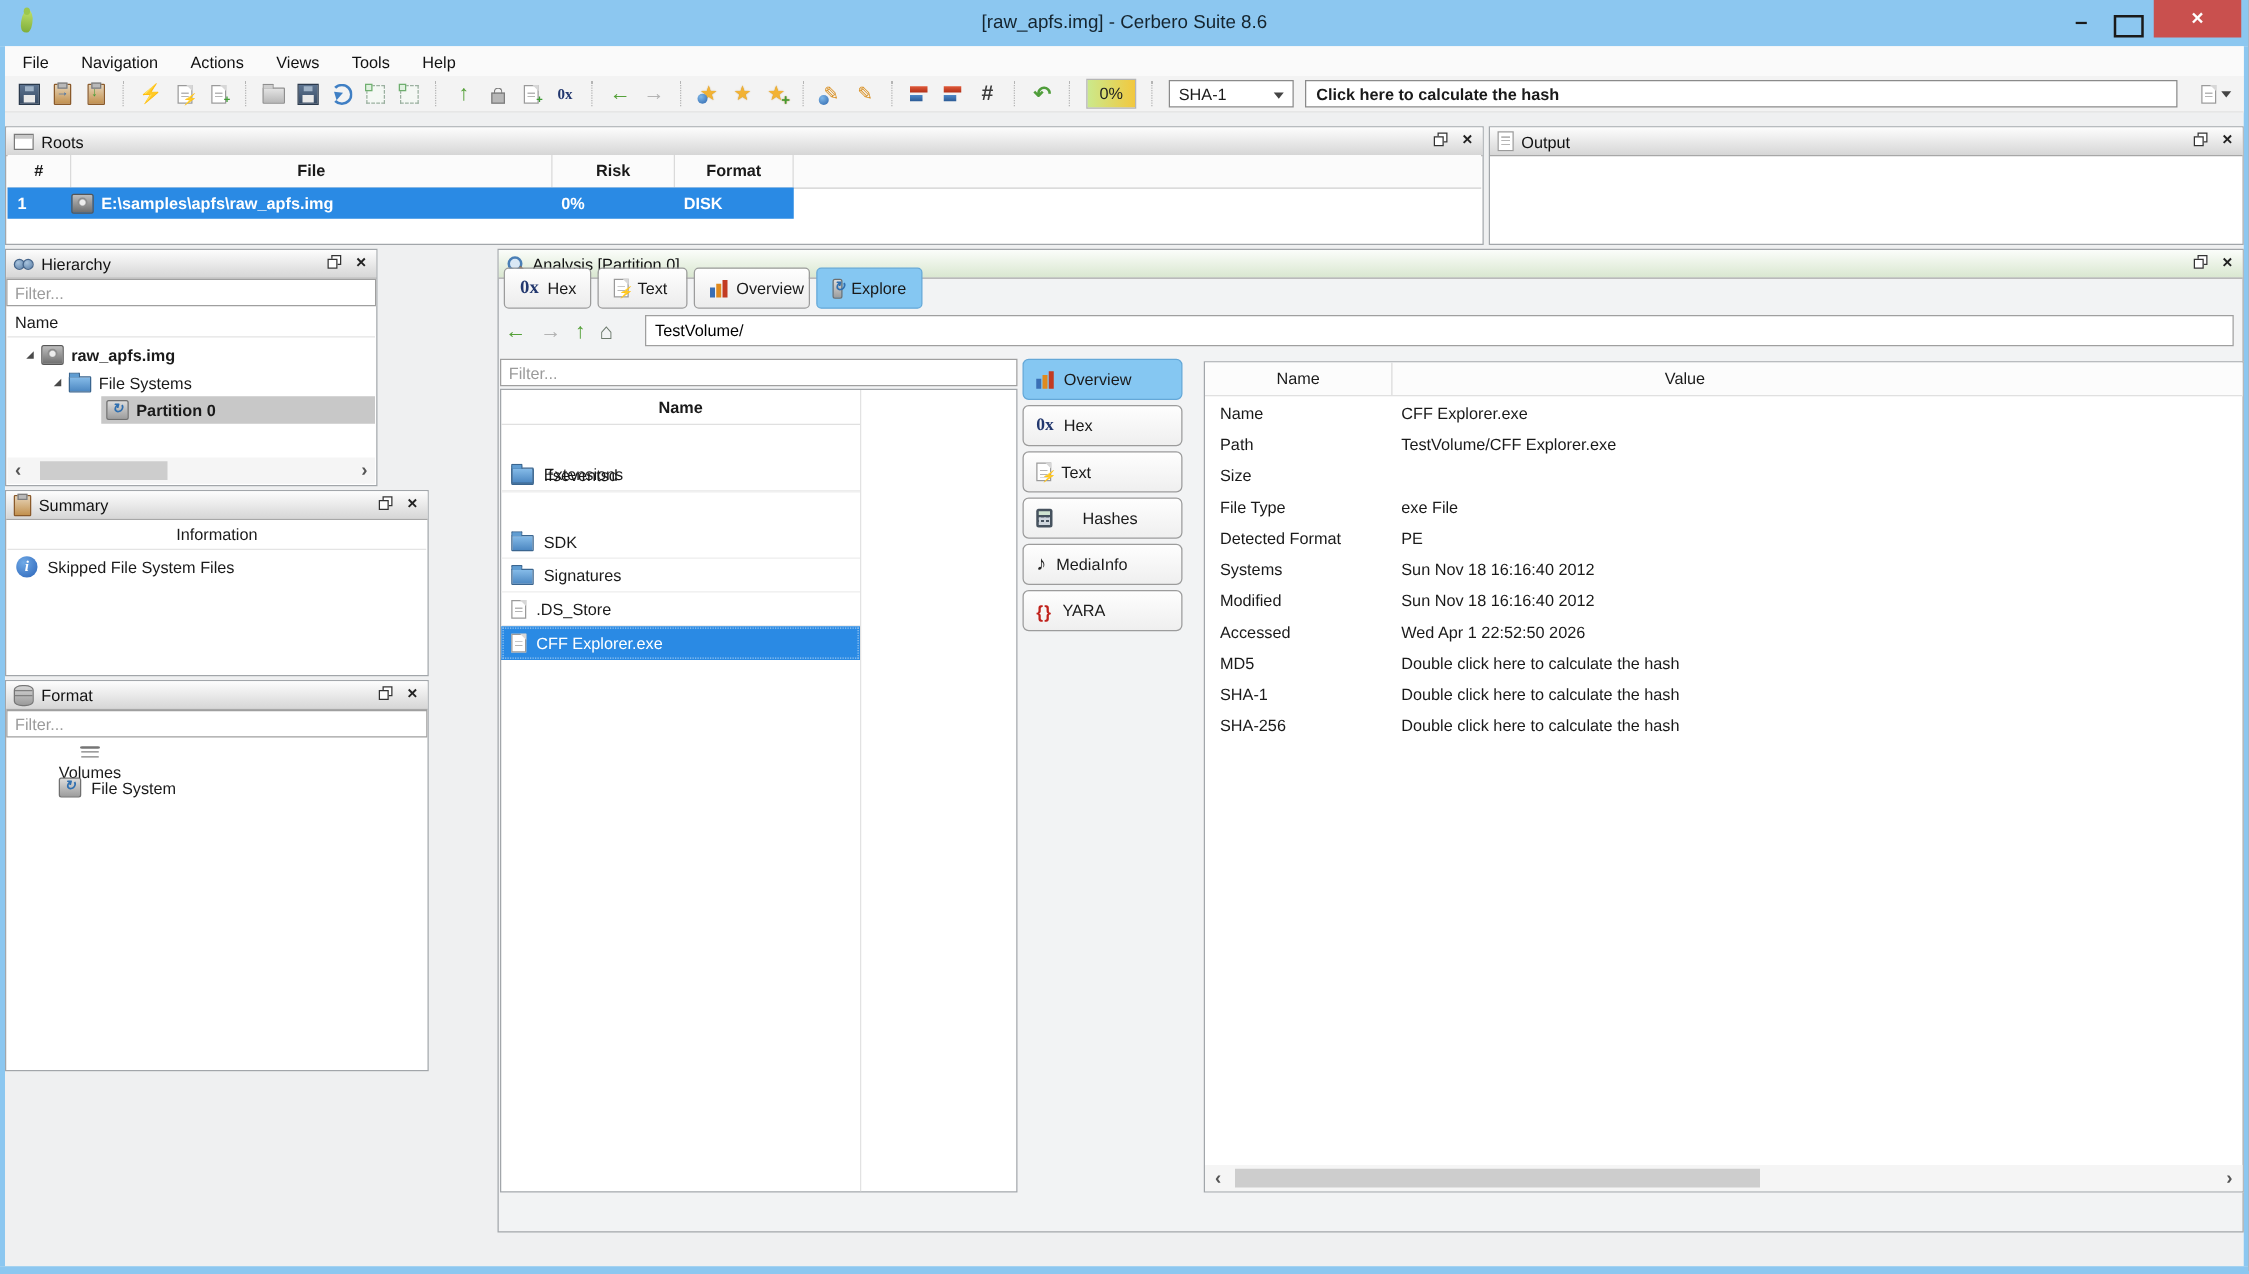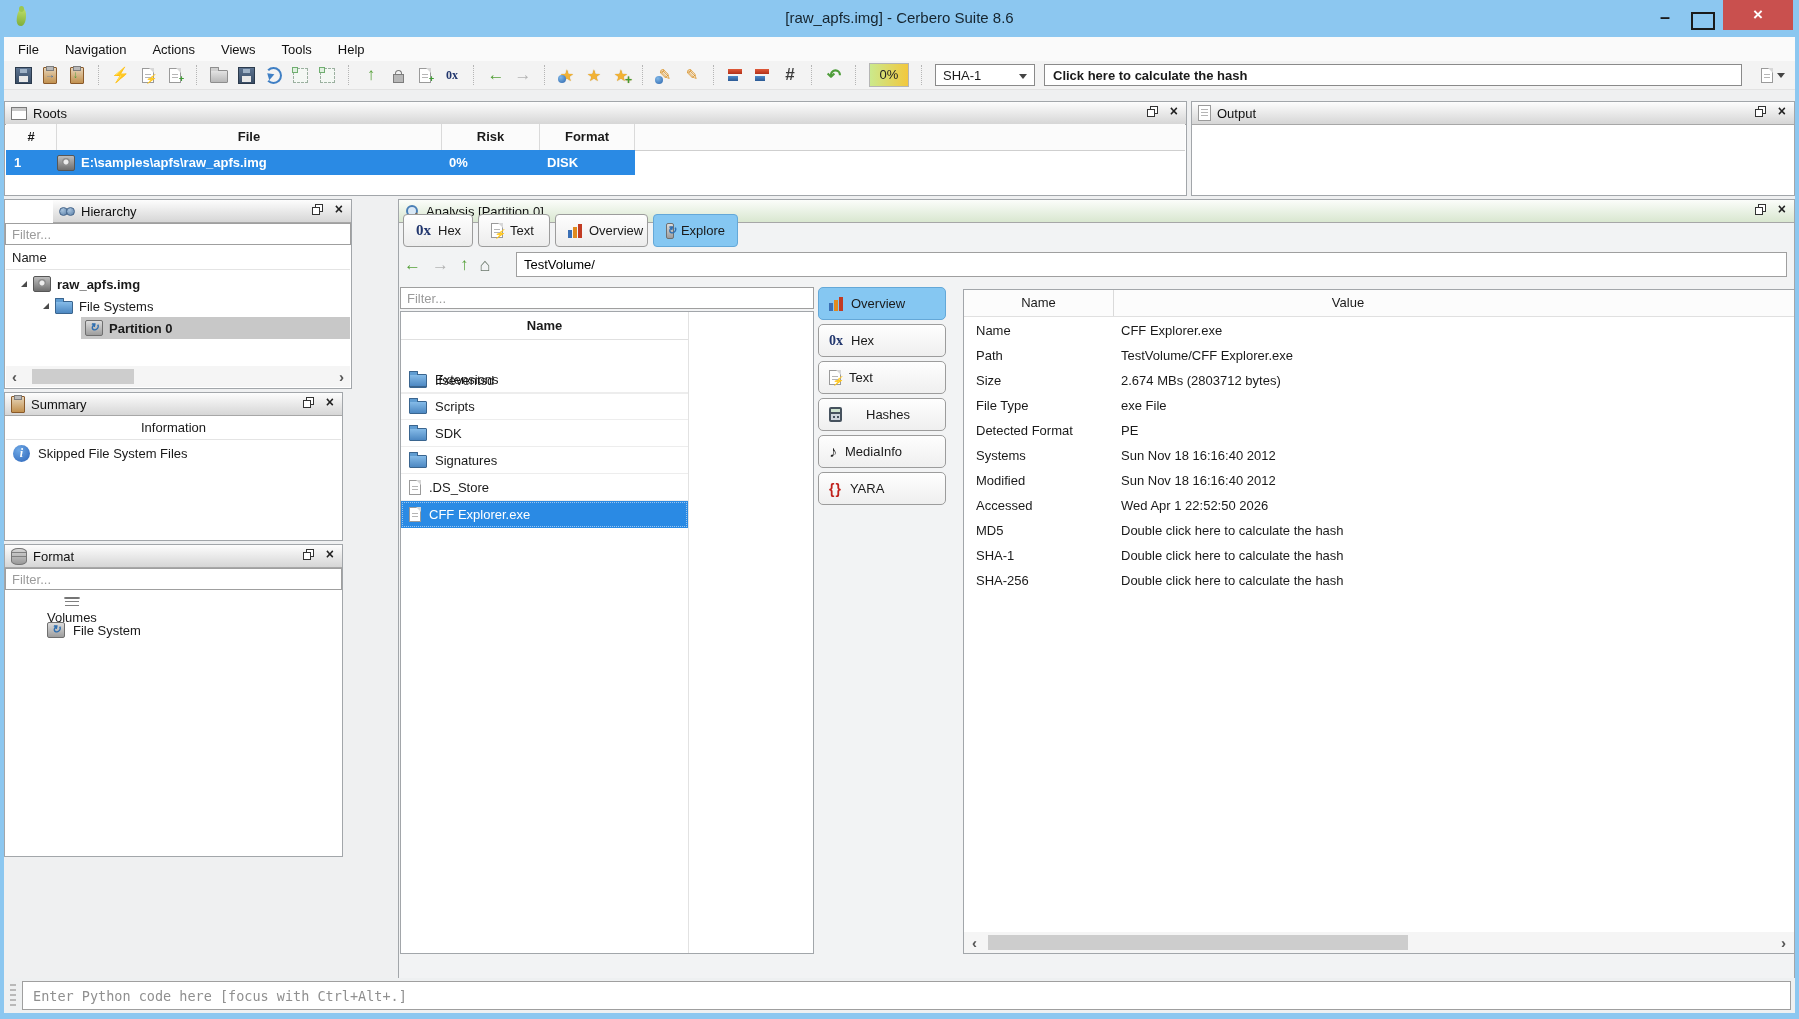--- a/index.html
+++ b/index.html
@@ -310,21 +310,21 @@
     <div class="ptitle">
       <i class="i-page"></i>
       <span class="lbl">Output</span>
       <span class="pbtns">
         <span class="btn-float"></span>
         <span class="btn-close">×</span>
       </span>
     </div>
   </div>
 
-  <div class="panel" style="left:4px;top:188px;width:348px;height:190px;padding-left:48px;">
+  <div class="panel" style="left:4px;top:188px;width:298px;height:190px;">
     <div class="ptitle">
       <i class="i-binoc"></i>
       <span class="lbl">Hierarchy</span>
       <span class="pbtns">
         <span class="btn-float"></span>
         <span class="btn-close">×</span>
       </span>
     </div>
     <input class="filter-input" style="top: 23px;" placeholder="Filter...">
     <div class="col-head" style="top:46px;">Name</div>
@@ -432,24 +432,20 @@
   <div class="abs" style="left:688px;top:312px;width:1px;height:641px;background:#e2e2e2;"></div>
   <div class="abs" style="left:401px;top:312px;width:287px;height:27px;border-bottom:1px solid #e0e0e0;text-align:center;line-height:27px;font-weight:bold;">Name</div>
   <div class="fl-row" style="top:339px;margin-top:28px;">
     <i class="i-folder"></i>
     <span>.fseventsd</span>
   </div>
   <div class="fl-row" style="top:366px;">
     <i class="i-folder"></i>
     <span>Extensions</span>
   </div>
-  <div class="fl-row" style="top:393px;">
-    <i class="i-folder"></i>
-    <span>Scripts</span>
-  </div>
   <div class="fl-row" style="top:420px;">
     <i class="i-folder"></i>
     <span>SDK</span>
   </div>
   <div class="fl-row" style="top:447px;">
     <i class="i-folder"></i>
     <span>Signatures</span>
   </div>
   <div class="fl-row" style="top:474px;">
     <i class="i-file"></i>
@@ -499,21 +495,20 @@
   <div class="dt-row" style="top:318px;">
     <span class="k">Name</span>
     <span class="val">CFF Explorer.exe</span>
   </div>
   <div class="dt-row" style="top:343px;">
     <span class="k">Path</span>
     <span class="val">TestVolume/CFF Explorer.exe</span>
   </div>
   <div class="dt-row" style="top:368px;">
     <span class="k">Size</span>
-    <span class="val">2.674 MBs (2803712 bytes)</span>
   </div>
   <div class="dt-row" style="top:393px;">
     <span class="k">File Type</span>
     <span class="val">exe File</span>
   </div>
   <div class="dt-row" style="top:418px;">
     <span class="k">Detected Format</span>
     <span class="val">PE</span>
   </div>
   <div class="dt-row" style="top:443px;">
@@ -539,18 +534,14 @@
   <div class="dt-row" style="top:568px;">
     <span class="k">SHA-256</span>
     <span class="val">Double click here to calculate the hash</span>
   </div>
   <div class="hsb" style="left:964px;width:830px;top:932px;">
     <span class="ch" style="left:8px;">‹</span>
     <span class="thumb" style="left:24px;width:420px;"></span>
     <span class="ch" style="right:8px;">›</span>
   </div>
 
-  <div class="abs pybar">
-    <span class="py-grip"></span>
-    <div class="py-input">Enter Python code here [focus with Ctrl+Alt+.]</div>
-  </div>
 
 </div>
 
 </body></html>

